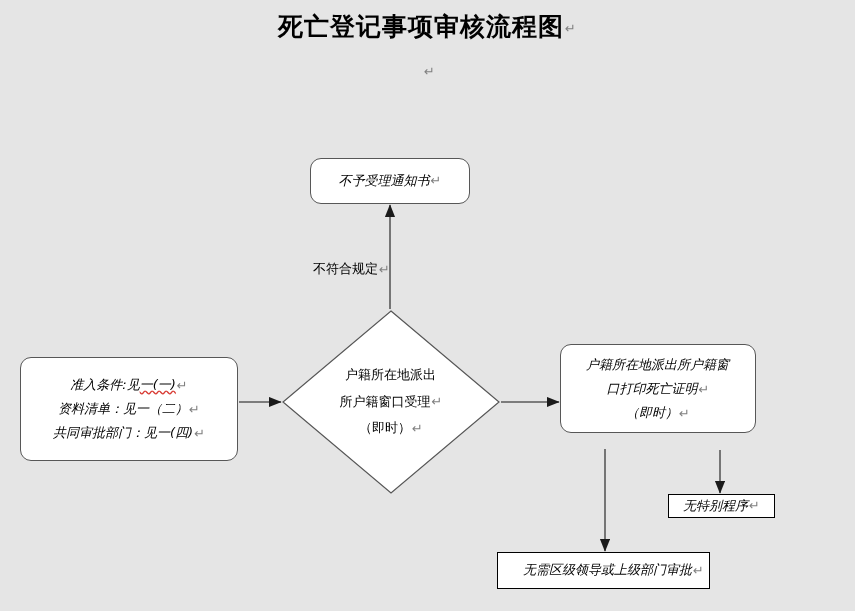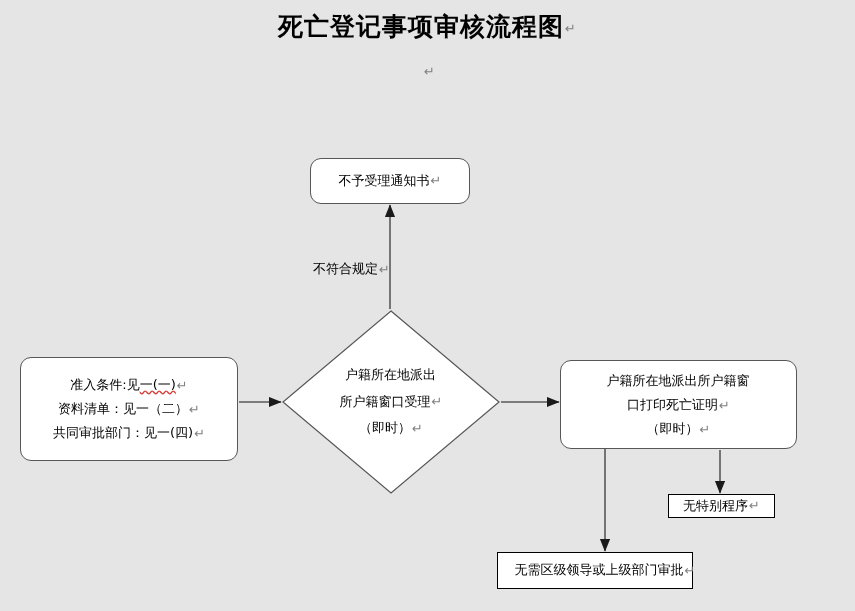--- a/index.html
+++ b/index.html
@@ -60,20 +60,21 @@
     box-sizing: border-box;
     display: flex;
     flex-direction: column;
     align-items: center;
     justify-content: center;
     color: #000000;
     font-size: 13px;
     line-height: 22px;
     text-align: center;
     background: #ffffff;
+    font-style: italic;
   }
   .node-round {
     border: 1px solid #575757;
     border-radius: 11px;
   }
   .node-rect {
     border: 1px solid #000000;
     border-radius: 0;
   }
 
@@ -85,35 +86,35 @@
   }
   .box-conditions {
     left: 20px;
     top: 357px;
     width: 218px;
     height: 104px;
     line-height: 23px;
   }
   .box-print {
     left: 560px;
-    top: 360px;
-    width: 237px;
+    top: 344px;
+    width: 196px;
     height: 89px;
     line-height: 23px;
   }
   .box-special {
     left: 668px;
     top: 494px;
     width: 107px;
     height: 24px;
   }
   .box-noapproval {
     left: 497px;
     top: 552px;
-    width: 196px;
+    width: 213px;
     height: 37px;
     padding-left: 20px;
   }
 
   .diamond {
     position: absolute;
     left: 282px;
     top: 310px;
     width: 218px;
     height: 184px;

